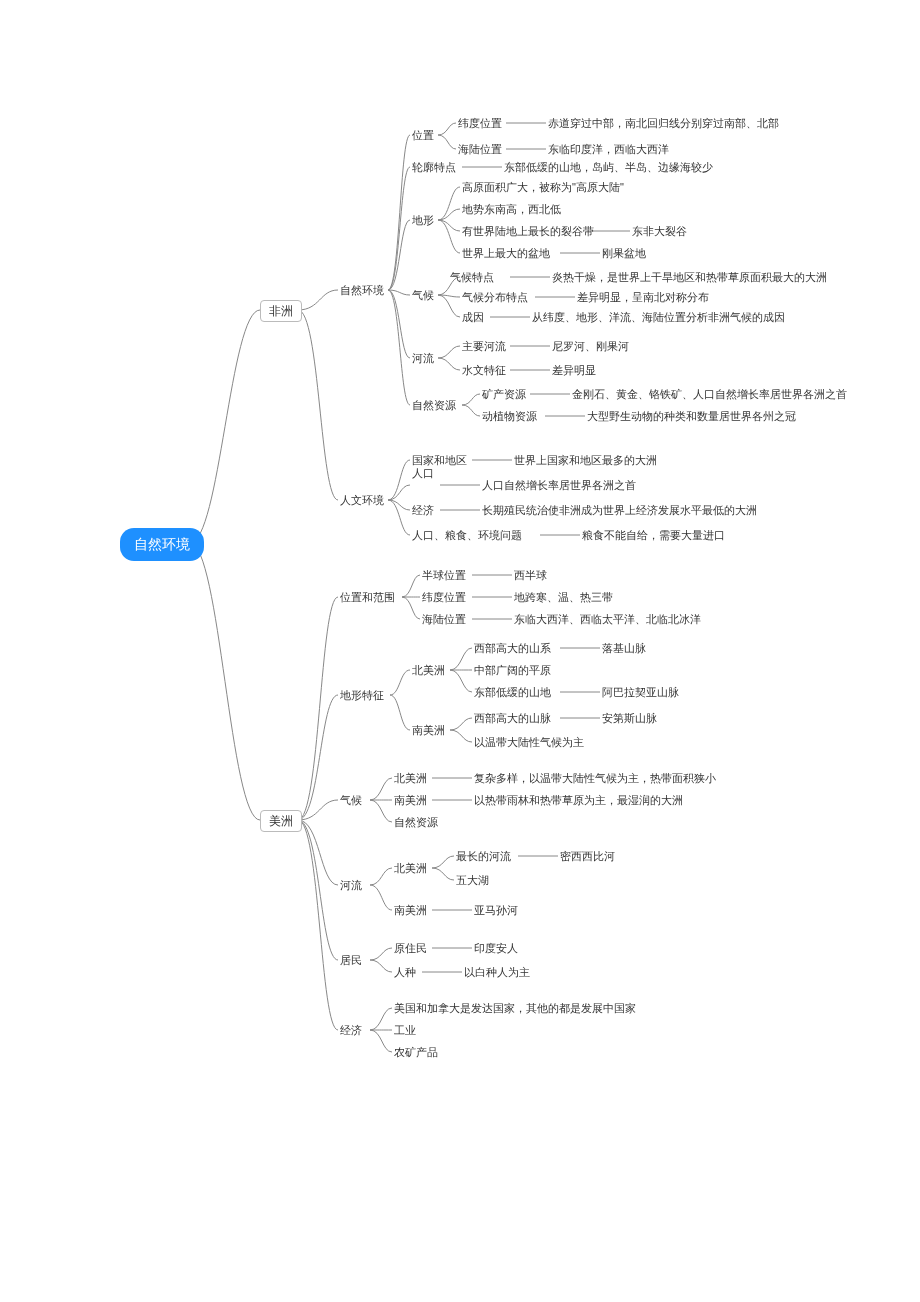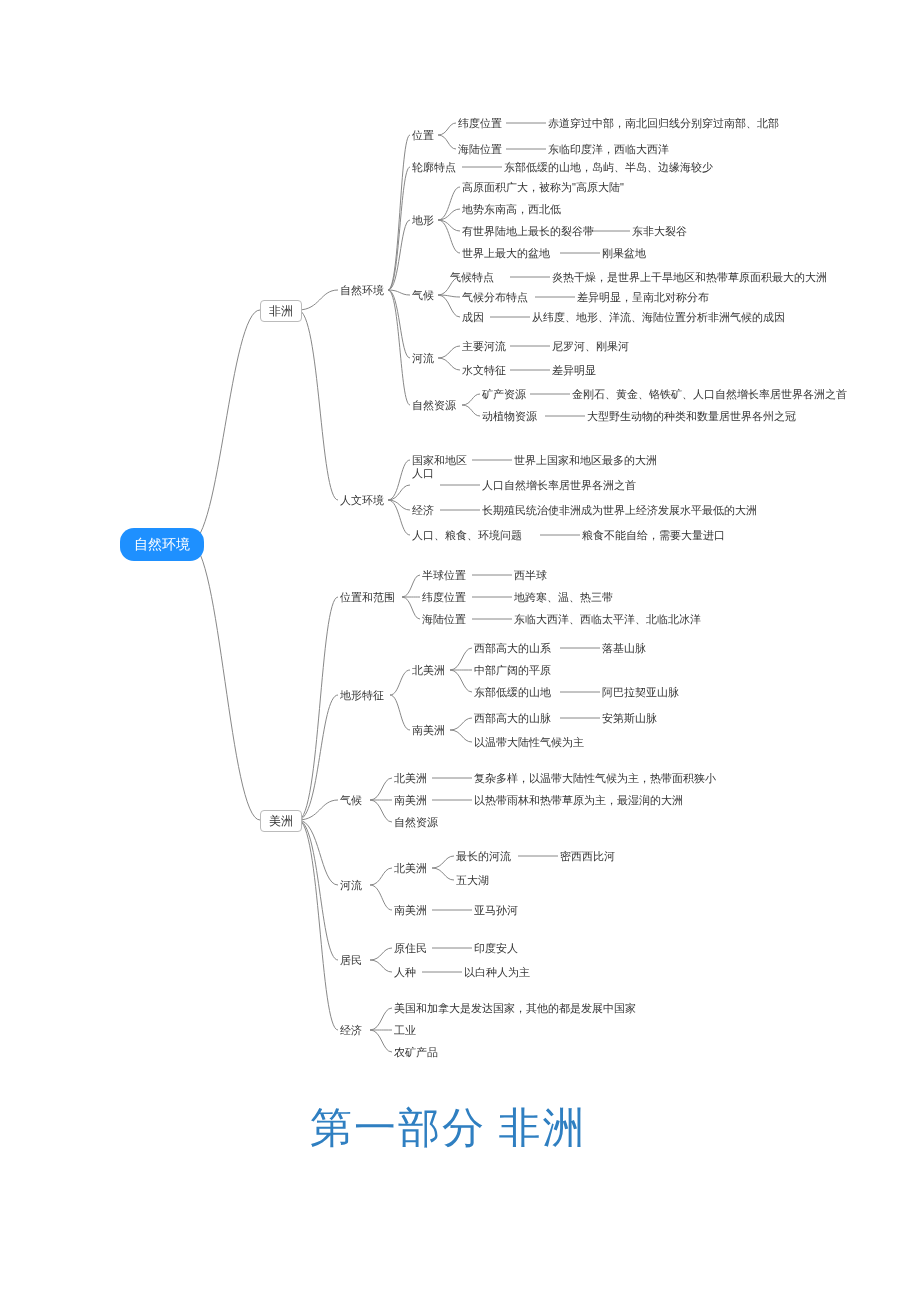--- a/index.html
+++ b/index.html
@@ -252,15 +252,14 @@
 <div class="node" style="left:394px;top:942px">原住民</div>
 <div class="node" style="left:474px;top:942px">印度安人</div>
 <div class="node" style="left:394px;top:966px">人种</div>
 <div class="node" style="left:464px;top:966px">以白种人为主</div>
 
 <div class="node" style="left:340px;top:1024px">经济</div>
 <div class="node" style="left:394px;top:1002px">美国和加拿大是发达国家，其他的都是发展中国家</div>
 <div class="node" style="left:394px;top:1024px">工业</div>
 <div class="node" style="left:394px;top:1046px">农矿产品</div>
 
-<div class="section-title" style="left:310px;top:1100px">第一部分 非洲</div>
 
 </div>
 
 </body></html>

